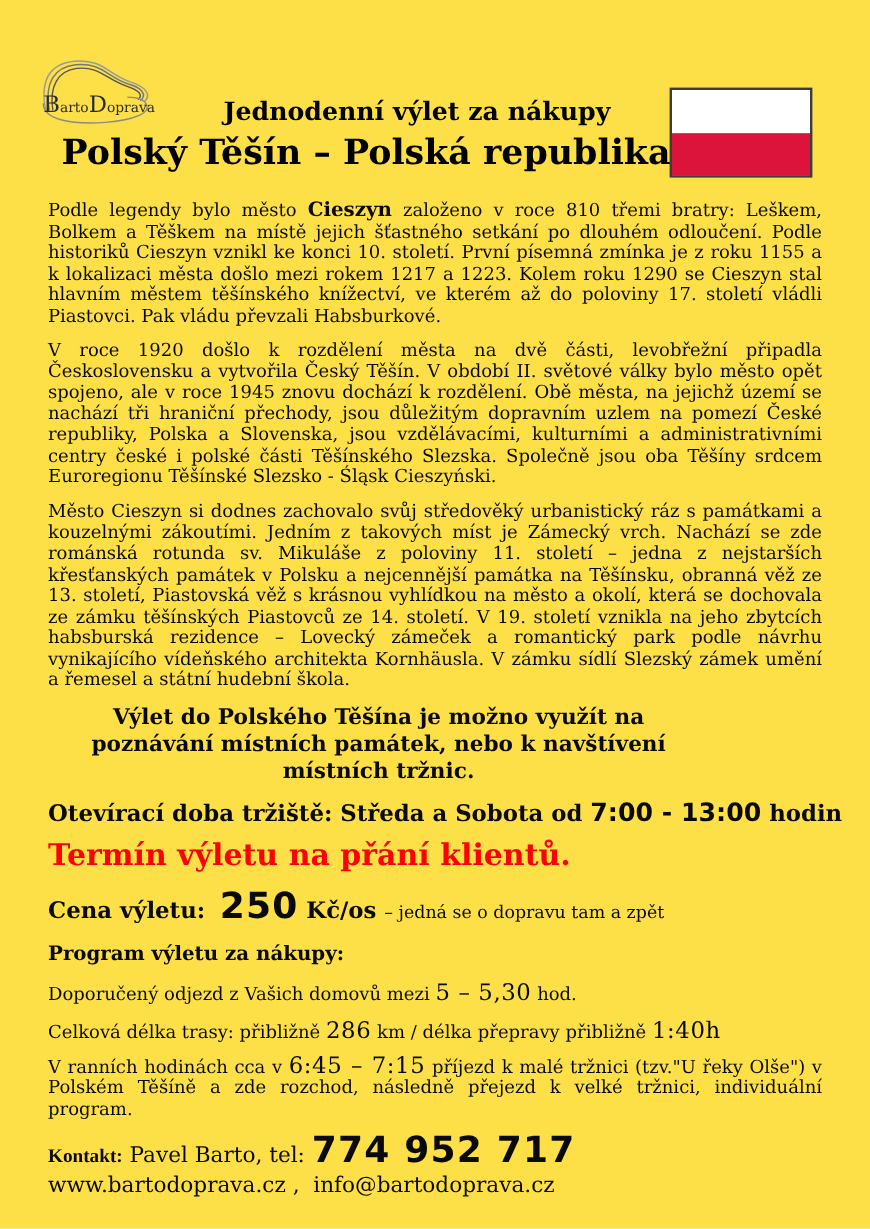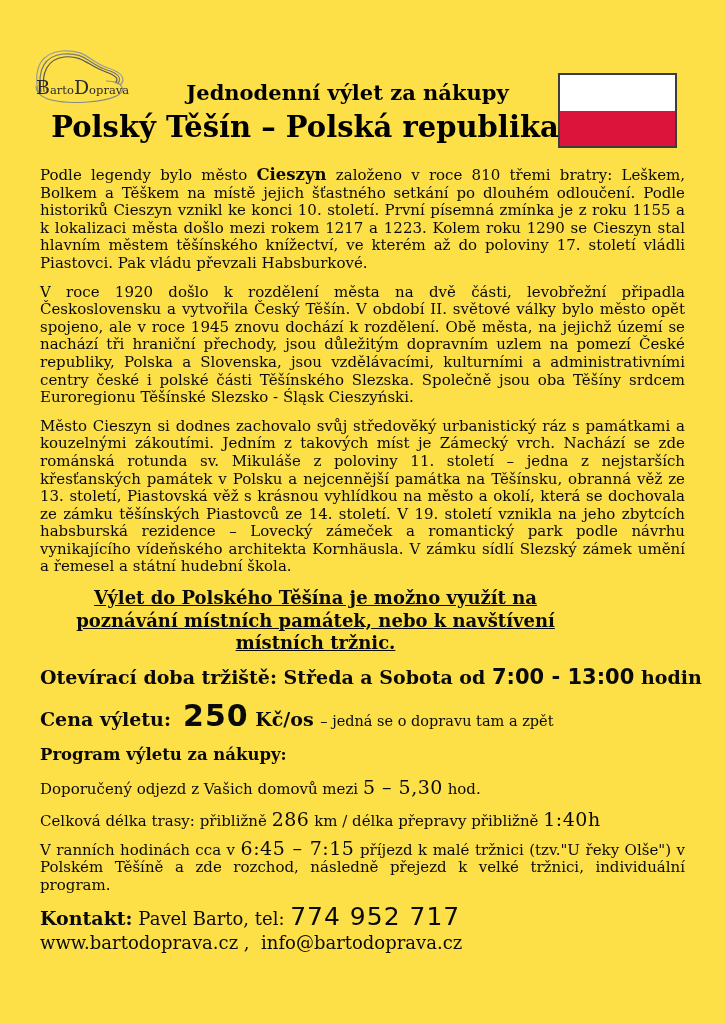--- a/index.html
+++ b/index.html
@@ -37,21 +37,21 @@
   }
   
   .content{padding:0 40px;}
   .body-p{
     font-size:15px;line-height:17.6px;text-align:justify;margin:8px 0 11px 0;
   }
   .body-p.mb2{}
   .bold-inline{font-weight:bold;font-size:16.5px;}
   .highlight{
     width:545px;margin:0 0 10px 3px;
-    text-align:center;font-weight:bold;font-size:18px;line-height:22.5px;text-decoration:underline;
+    text-align:center;font-weight:bold;font-size:18px;line-height:22.5px;
   }
   .opening{
     font-weight:bold;font-size:19px;margin:0 0 9px 0;white-space:nowrap;
   }
   .big-sans{
     font-family:"DejaVu Sans", sans-serif;font-weight:bold;font-size:21px;
   }
   .termin{
     font-weight:bold;font-size:25px;margin:0 0 11px 0;
   }
@@ -62,23 +62,23 @@
     letter-spacing:1px;
   }
   .price-unit{font-weight:bold;font-size:19px;}
   .price-note{font-size:14.5px;}
   .program-heading{font-weight:bold;font-size:16.5px;margin:0 0 12px 0;}
   .inline-line{font-size:15px;margin:0 0 10px 0;}
   .big-num{font-size:19px;letter-spacing:0.5px;}
   .morning{margin-bottom:8px;}
   .return-p{margin-bottom:11px;}
   .contact-line{font-size:18px;margin:0;}
-  .contact-label{font-weight:bold;font-size:19px;}
+  .contact-label{font-weight:bold;font-size:16px;font-family:Liberation Serif, serif;}
   .phone{
-    font-family:"DejaVu Sans", sans-serif;font-weight:normal;font-size:25px;
+    font-family:"DejaVu Sans", sans-serif;font-weight:bold;font-size:30px;
     letter-spacing:1px;
   }
   .web-line{font-size:18px;margin:1px 0 0 0;}
   .pre{white-space:pre;}
 </style>
 </head>
 <body>
 
 <div class="page">
 
@@ -109,20 +109,21 @@
     <p class="body-p"><span>Podle legendy bylo město </span><span class="bold-inline">Cieszyn</span><span> založeno v roce 810 třemi bratry: Leškem, Bolkem a Těškem na místě jejich šťastného setkání po dlouhém odloučení. Podle historiků Cieszyn vznikl ke konci 10. století. První písemná zmínka je z roku 1155 a k lokalizaci města došlo mezi rokem 1217 a 1223. Kolem roku 1290 se Cieszyn stal hlavním městem těšínského knížectví, ve kterém až do poloviny 17. století vládli Piastovci. Pak vládu převzali Habsburkové.</span></p>
 
     <p class="body-p">V roce 1920 došlo k rozdělení města na dvě části, levobřežní připadla Československu a vytvořila Český Těšín. V období II. světové války bylo město opět spojeno, ale v roce 1945 znovu dochází k rozdělení. Obě města, na jejichž území se nachází tři hraniční přechody, jsou důležitým dopravním uzlem na pomezí České republiky, Polska a Slovenska, jsou vzdělávacími, kulturními a administrativními centry české i polské části Těšínského Slezska. Společně jsou oba Těšíny srdcem Euroregionu Těšínské Slezsko - Śląsk Cieszyński.</p>
 
     <p class="body-p mb2">Město Cieszyn si dodnes zachovalo svůj středověký urbanistický ráz s památkami a kouzelnými zákoutími. Jedním z takových míst je Zámecký vrch. Nachází se zde románská rotunda sv. Mikuláše z poloviny 11. století – jedna z nejstarších křesťanských památek v Polsku a nejcennější památka na Těšínsku, obranná věž ze 13. století, Piastovská věž s krásnou vyhlídkou na město a okolí, která se dochovala ze zámku těšínských Piastovců ze 14. století. V 19. století vznikla na jeho zbytcích habsburská rezidence – Lovecký zámeček a romantický park podle návrhu vynikajícího vídeňského architekta Kornhäusla. V zámku sídlí Slezský zámek umění a řemesel a státní hudební škola.</p>
 
     <div class="highlight">Výlet do Polského Těšína je možno využít na poznávání místních památek, nebo k navštívení místních tržnic.</div>
 
     <div class="opening"><span>Otevírací doba tržiště: Středa a Sobota od </span><span class="big-sans">7:00 - 13:00</span><span> hodin</span></div>
 
+    <div class="termin" style="color: rgb(255, 0, 0);">Termín výletu na přání klientů.</div>
 
     <div class="price-line"><span class="price-label">Cena výletu:</span><span class="pre">  </span><span class="price-amount">250</span><span class="price-unit"> Kč/os </span><span class="price-note">– jedná se o dopravu tam a zpět</span></div>
 
     <div class="program-heading">Program výletu za nákupy:</div>
 
     <p class="inline-line"><span>Doporučený odjezd z Vašich domovů mezi </span><span class="big-num">5 – 5,30</span><span> hod.</span></p>
 
     <p class="inline-line"><span>Celková délka trasy: přibližně </span><span class="big-num">286</span><span> km / délka přepravy přibližně </span><span class="big-num">1:40h</span></p>
 
     <p class="body-p morning"><span>V ranních hodinách cca v </span><span class="big-num">6:45 – 7:15</span><span> příjezd k malé tržnici (tzv."U řeky Olše") v Polském Těšíně a zde rozchod, následně přejezd k velké tržnici, individuální program.</span></p>

